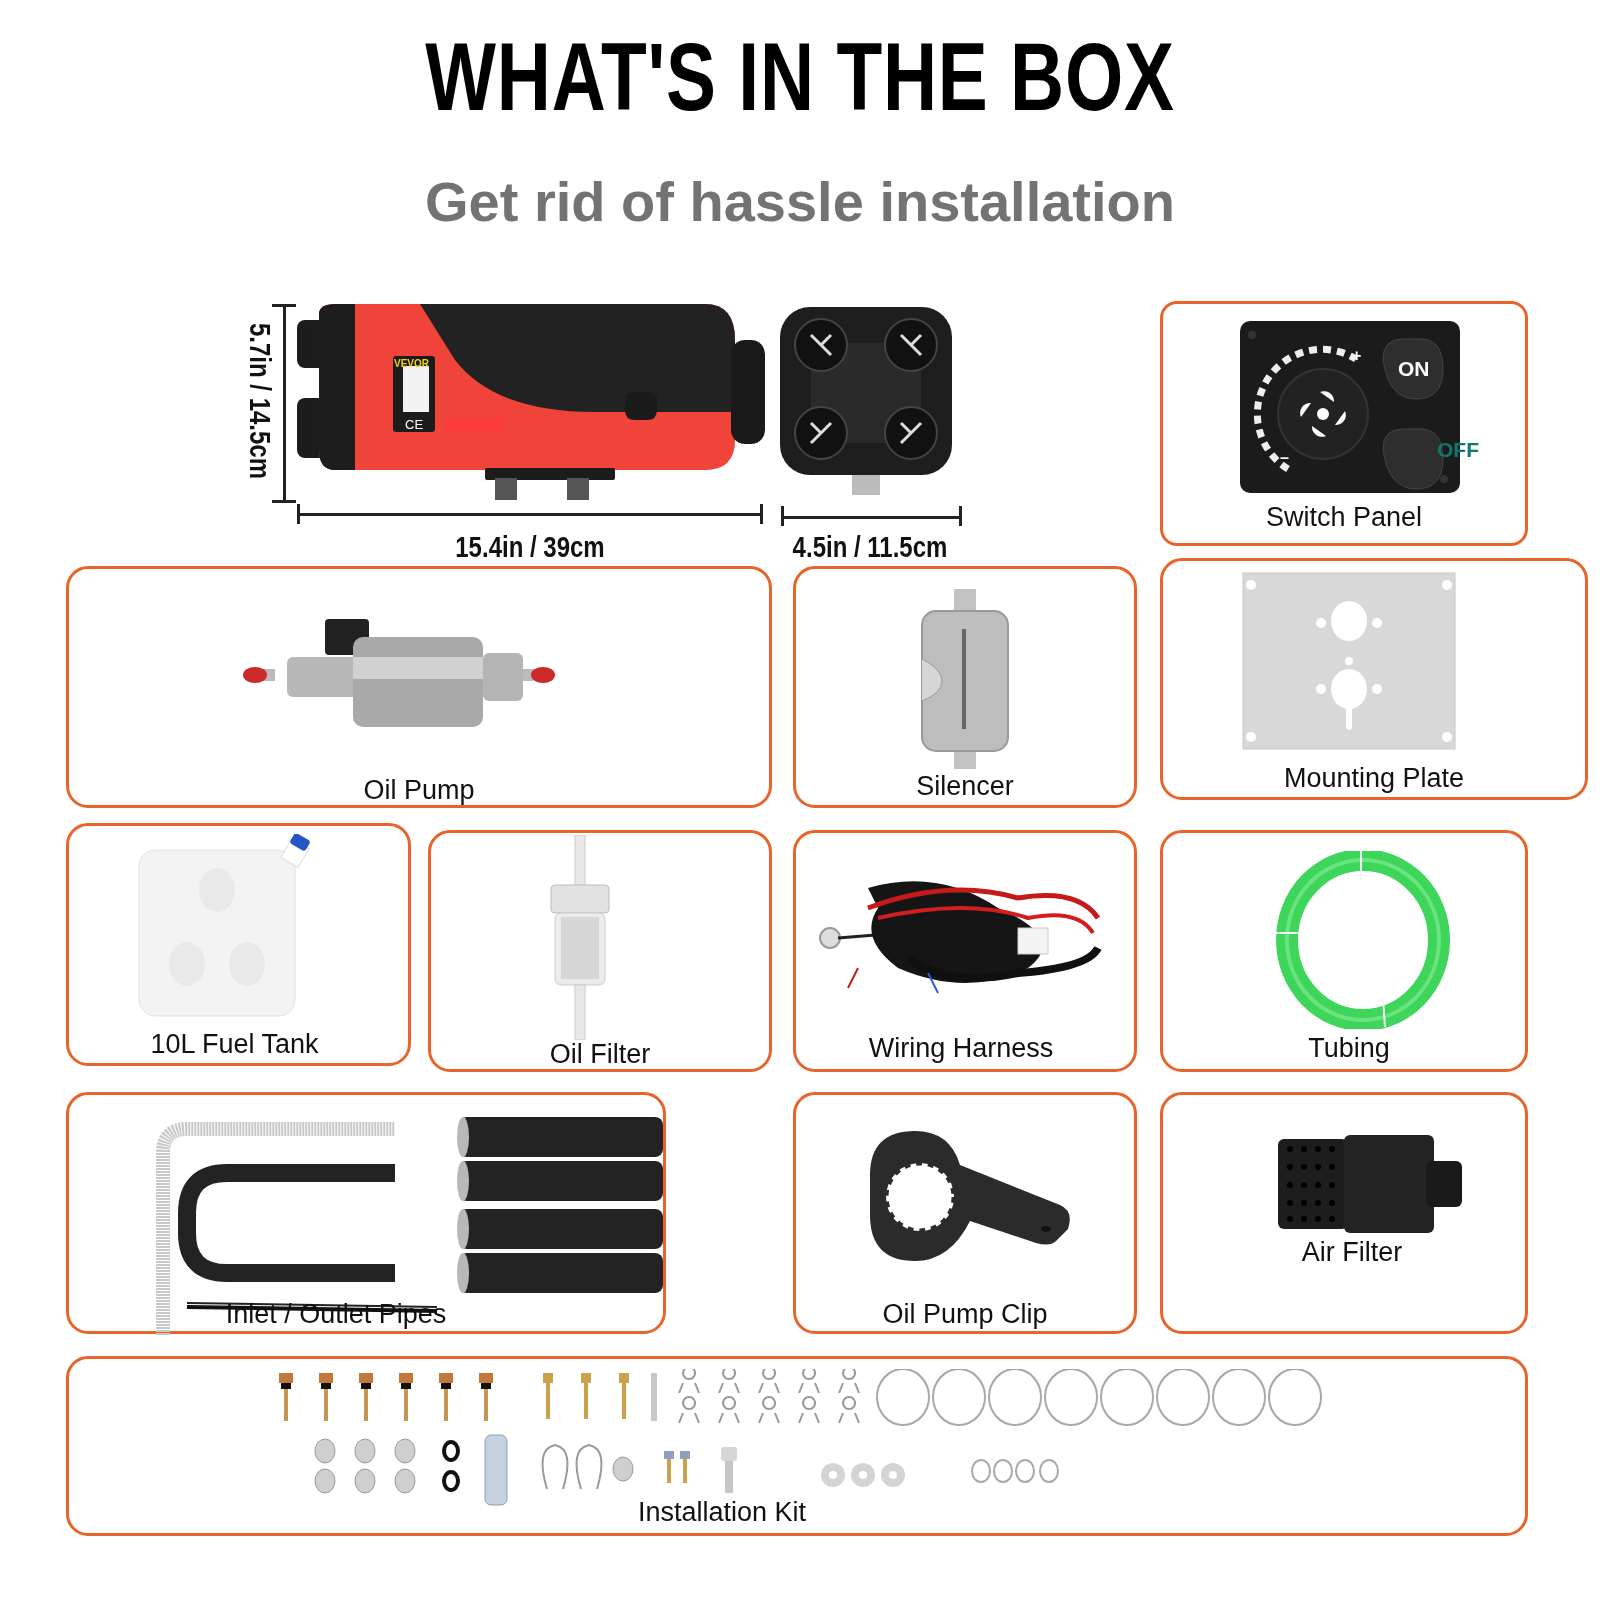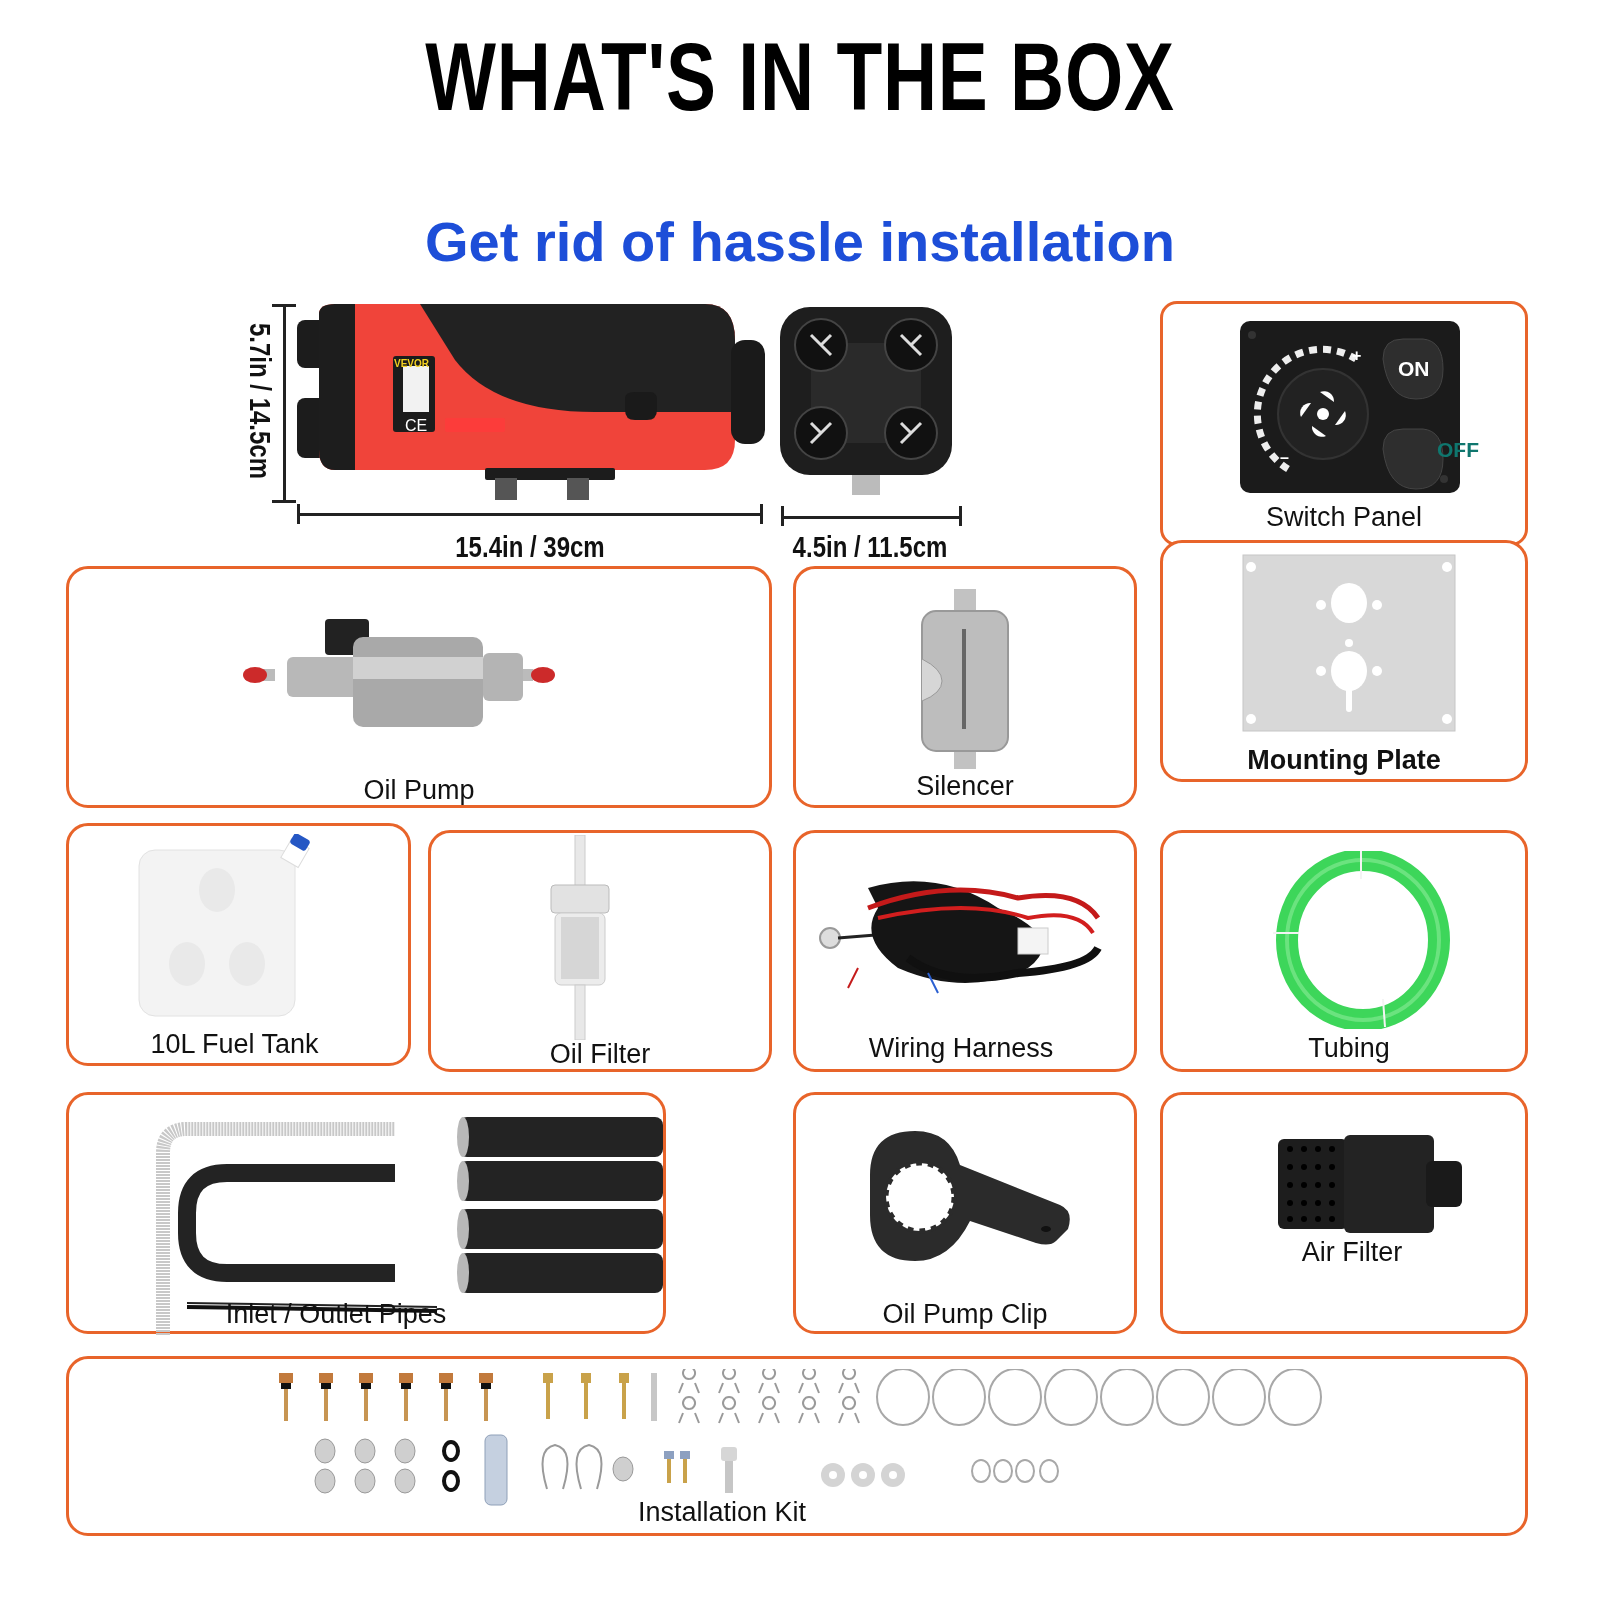--- a/index.html
+++ b/index.html
@@ -9,21 +9,21 @@
     .title {
       position: absolute; left: 0; top: 22px; width: 1600px; text-align: center;
       font-family: "Liberation Sans", sans-serif; font-weight: 700;
       font-size: 96px; letter-spacing: 1px; line-height: 110px;
       transform: scaleX(0.78); transform-origin: center;
       color: #000;
     }
     .subtitle {
       position: absolute; left: 0; top: 170px; width: 1600px; text-align: center;
       font-family: "Liberation Sans", sans-serif; font-weight: 700;
-      font-size: 56px; line-height: 64px; color: #1d4ed8; margin-top: 40px;
+      font-size: 56px; line-height: 64px; color: #737373;
     }
 
     .box {
       position: absolute; border: 3px solid #E8642A; border-radius: 22px; background: #fff;
     }
     .box .label {
       position: absolute; left: 0; right: 0; text-align: center;
       font-size: 27px; color: #111; font-family: "Liberation Sans", sans-serif;
     }
     .art { position: absolute; }
@@ -78,21 +78,21 @@
 
     <rect x="98" y="56" width="42" height="76" rx="3" fill="#1c1c1c"></rect>
     <rect x="108" y="66" width="26" height="46" fill="#f2f2f2"></rect>
     <rect x="150" y="118" width="60" height="14" rx="2" fill="#ff3b3b" opacity="0.8"></rect>
 
     <rect x="190" y="168" width="130" height="12" rx="2" fill="#1c1c1c"></rect>
     <rect x="200" y="178" width="22" height="22" fill="#555"></rect>
     <rect x="272" y="178" width="22" height="22" fill="#555"></rect>
   </svg>
   <div style="position:absolute; left:394px; top:358px; font-size:10px; font-weight:700; color:#f3d020;">VEVOR</div>
-  <div style="position:absolute; left:405px; top:417px; font-size:16px; color:#fff;">CE</div>
+  <div style="position:absolute; left:405px; top:417px; font-size:13px; color:#fff;">CE</div>
 
   <svg class="art" style="left:776px; top:303px;" width="180" height="200" viewBox="0 0 180 200">
     <rect x="4" y="4" width="172" height="168" rx="30" fill="#1e1e1e"></rect>
     <rect x="35" y="40" width="110" height="100" rx="18" fill="#2a2a2a"></rect>
     <circle cx="45" cy="42" r="26" fill="#111" stroke="#444" stroke-width="2"></circle>
     <circle cx="135" cy="42" r="26" fill="#111" stroke="#444" stroke-width="2"></circle>
     <circle cx="45" cy="130" r="26" fill="#111" stroke="#444" stroke-width="2"></circle>
     <circle cx="135" cy="130" r="26" fill="#111" stroke="#444" stroke-width="2"></circle>
     <path d="M35 32 L55 52 M55 32 L45 42" stroke="#ddd" stroke-width="3"></path>
     <path d="M125 32 L145 52 M145 32 L135 42" stroke="#ddd" stroke-width="3"></path>
@@ -144,21 +144,21 @@
 <div class="box" style="left:793px; top:566px; width:344px; height:242px;">
   <svg class="art" style="left:118px; top:20px;" width="100" height="180" viewBox="0 0 100 180">
     <rect x="40" y="0" width="22" height="180" fill="#c2c2c2"></rect>
     <rect x="8" y="22" width="86" height="140" rx="14" fill="#bdbdbd" stroke="#999" stroke-width="2"></rect>
     <rect x="48" y="40" width="4" height="100" fill="#666"></rect>
     <path d="M8 70 Q28 80 28 92 Q28 104 8 112" fill="#d6d6d6" stroke="#999"></path>
   </svg>
   <div class="label" style="top:202px;">Silencer</div>
 </div>
 
-<div class="box" style="left:1160px; top:540px; width:368px; height:242px;font-weight:bold;">
+<div class="box" style="left:1160px; top:558px; width:428px; height:242px;">
   <svg class="art" style="left:78px; top:10px;" width="216" height="180" viewBox="0 0 216 180">
     <rect x="2" y="2" width="212" height="176" fill="#d8d8d8" stroke="#c6c6c6"></rect>
     <circle cx="10" cy="14" r="5" fill="#fff"></circle>
     <circle cx="206" cy="14" r="5" fill="#fff"></circle>
     <circle cx="10" cy="166" r="5" fill="#fff"></circle>
     <circle cx="206" cy="166" r="5" fill="#fff"></circle>
     <ellipse cx="108" cy="50" rx="18" ry="20" fill="#fff"></ellipse>
     <circle cx="80" cy="52" r="5" fill="#fff"></circle>
     <circle cx="136" cy="52" r="5" fill="#fff"></circle>
     <ellipse cx="108" cy="118" rx="18" ry="20" fill="#fff"></ellipse>

